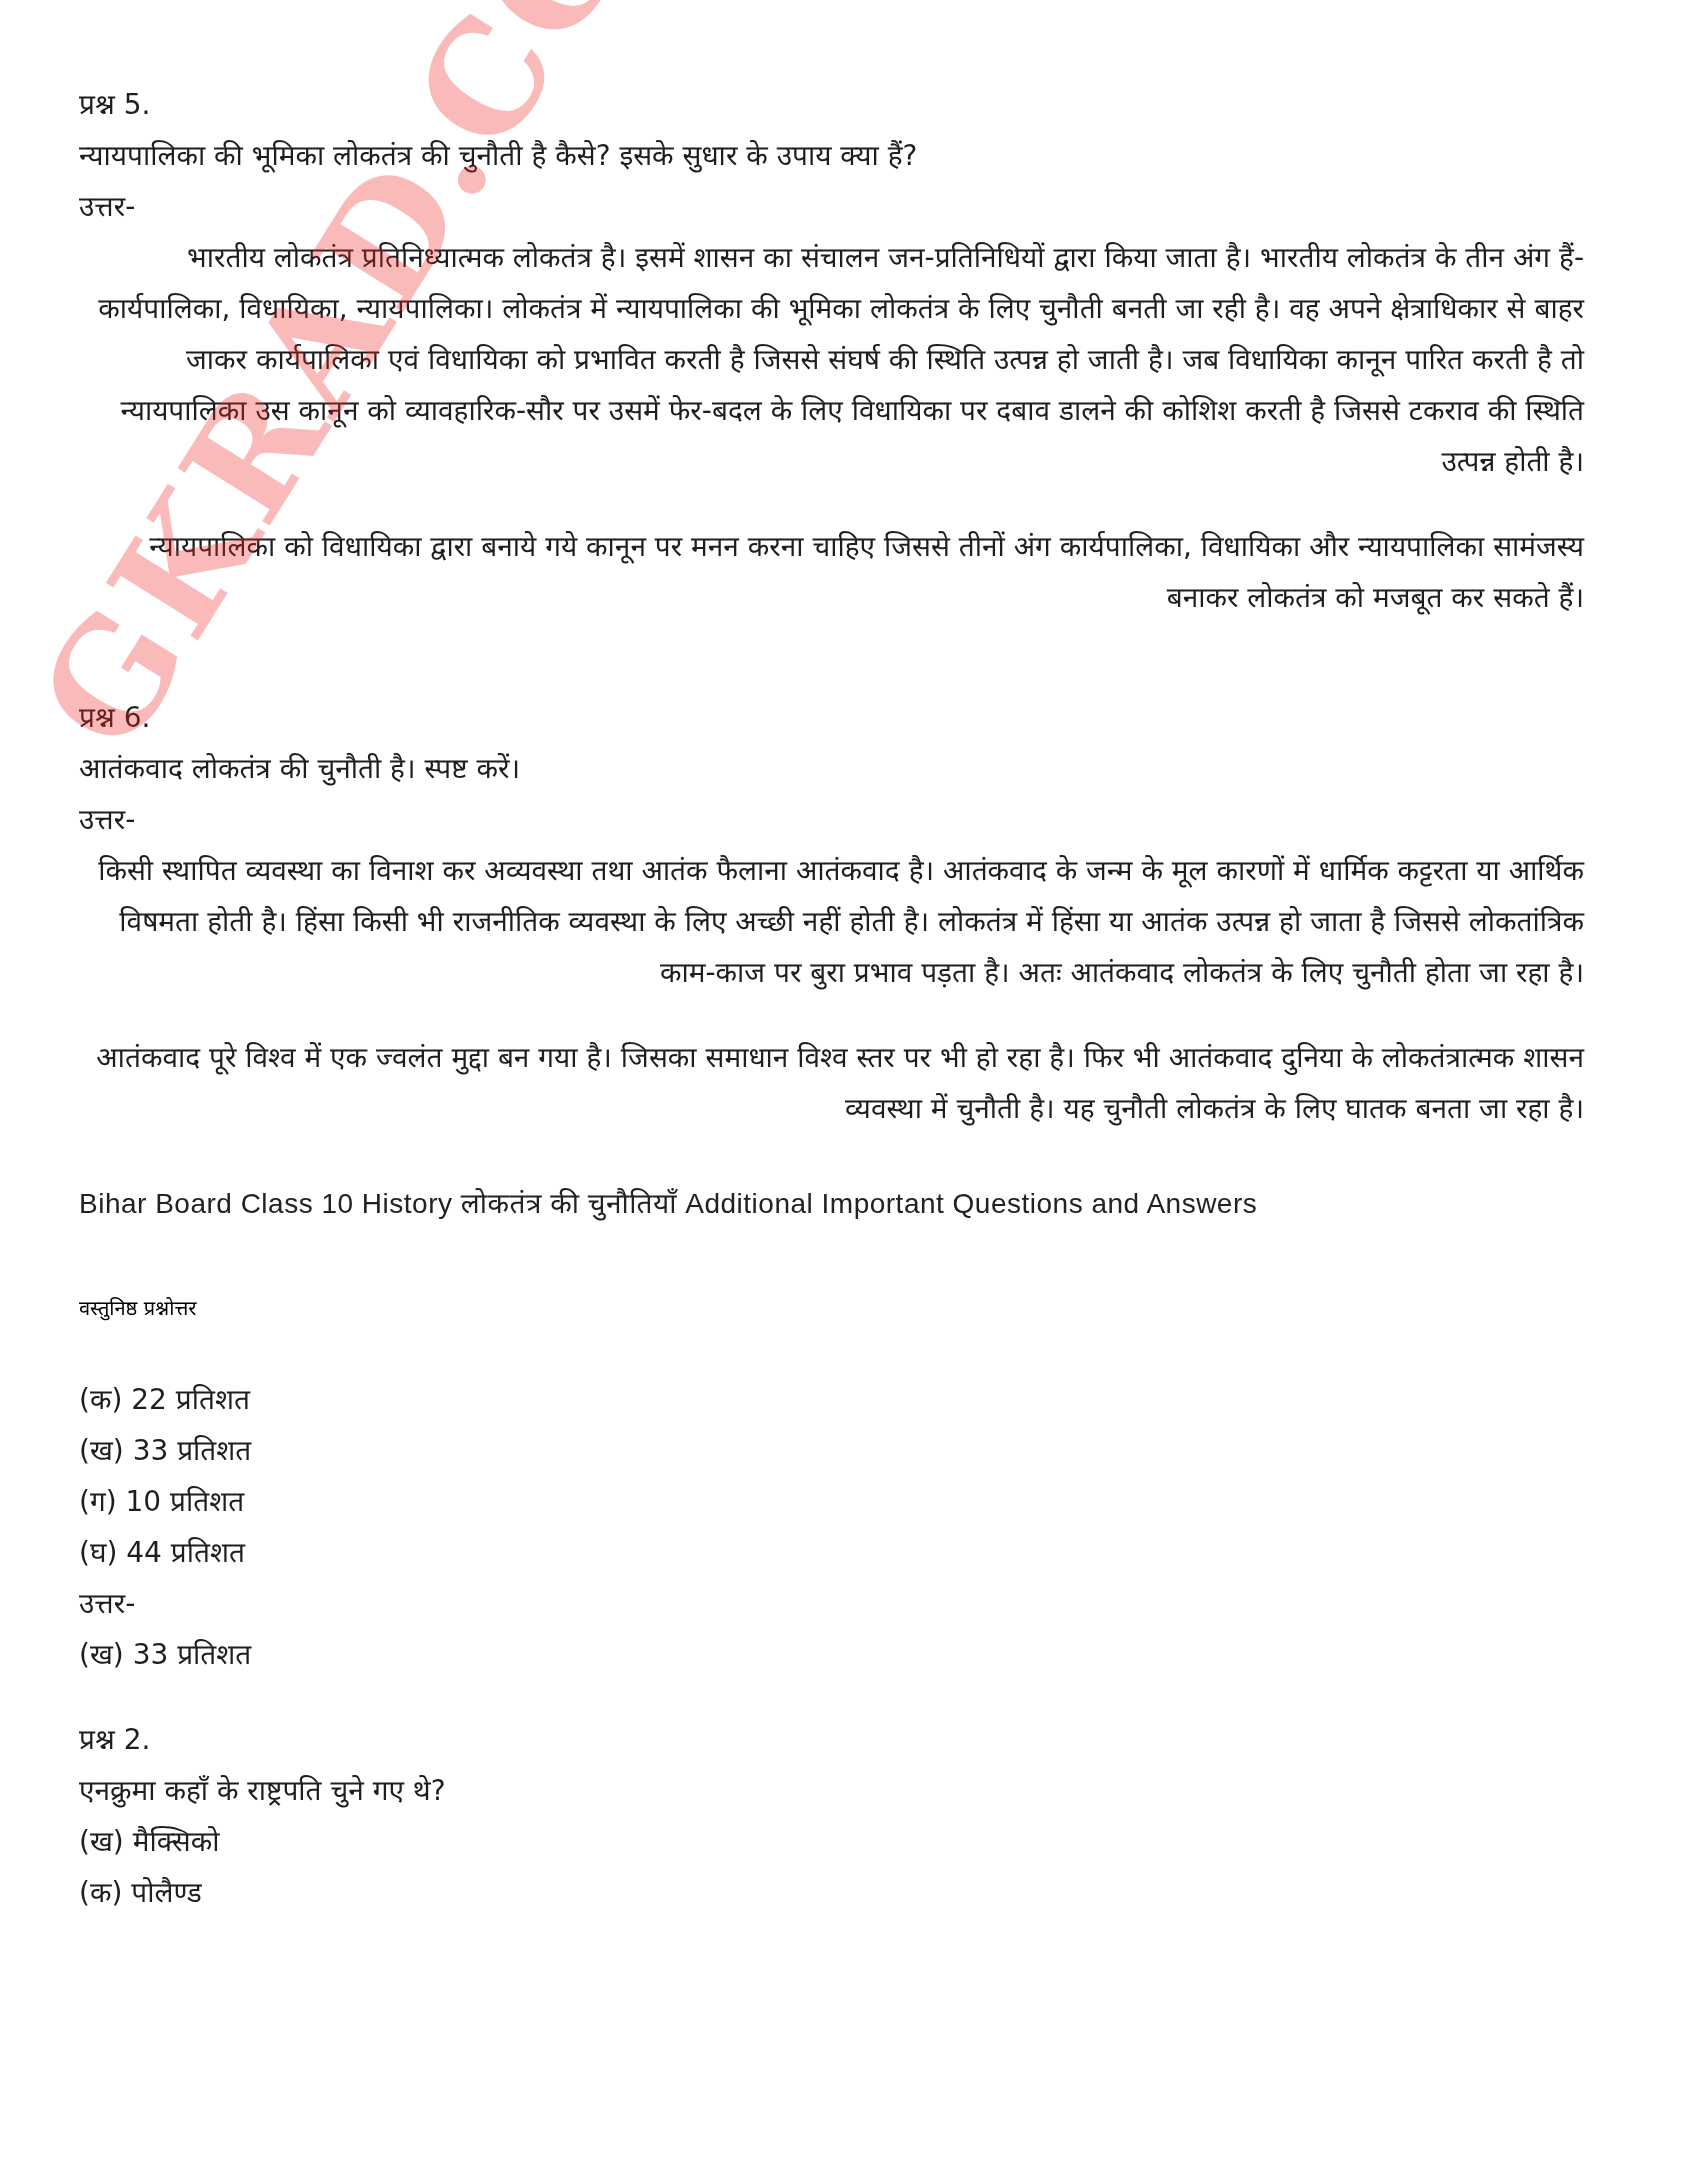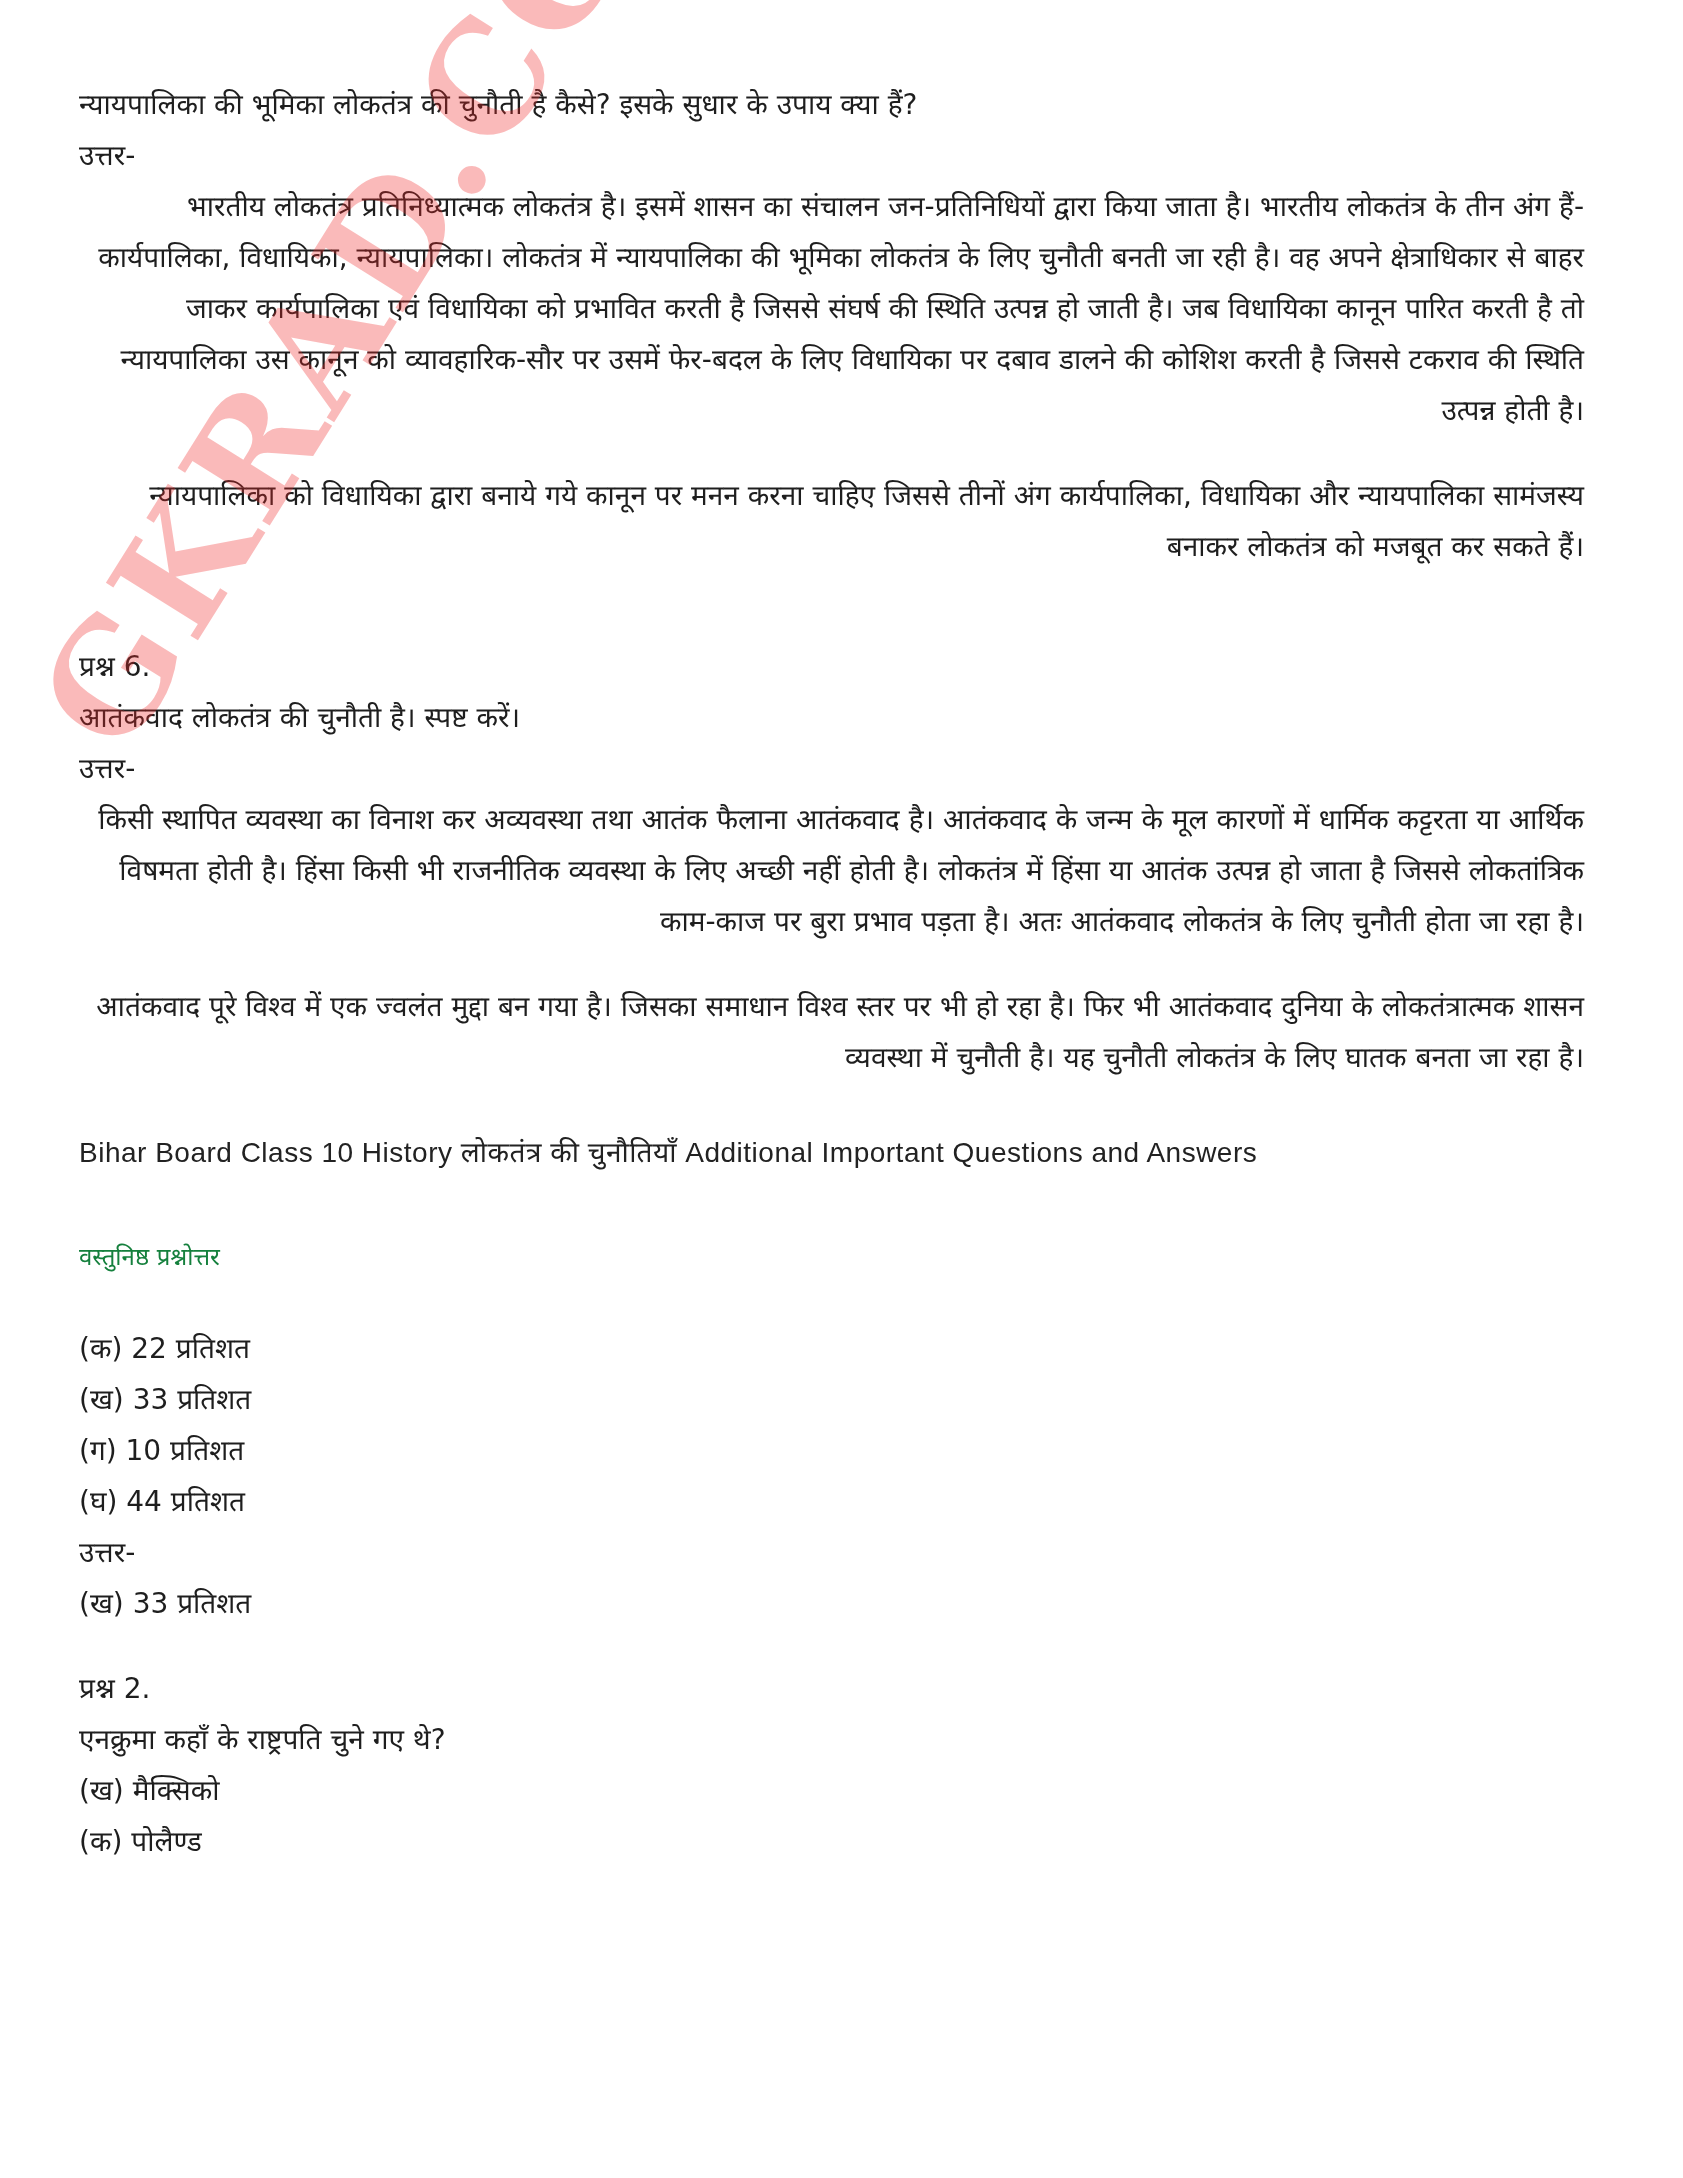--- a/index.html
+++ b/index.html
@@ -5,33 +5,34 @@
   html, body { margin: 0; padding: 0; background: #ffffff; }
   body { width: 1683px; height: 2178px; position: relative; overflow: hidden;
          font-family: "DejaVu Sans", "Liberation Sans", sans-serif; color: #1e1e1e; }
   .page { position: absolute; left: 79px; top: 79px; width: 1505px; }
   .line { font-size: 28px; line-height: 51px; margin: 0; white-space: normal; }
   p.para { font-size: 28px; line-height: 51px; margin: 0; text-align: right; }
   .gap { height: 34px; }
   .gap-lg { height: 69px; }
   .heading { font-family: "Liberation Sans", "DejaVu Sans", sans-serif; font-size: 28px; line-height: 59px;
              margin: 0; font-weight: normal; color: #222; letter-spacing: 0.5px; }
-  .subhead { font-size: 24px; line-height: 51px; color: #15803d; margin: 0; }
+  .subhead { font-size: 20px; line-height: 51px; color: #000000; margin: 0; }
   .watermark { position: absolute; left: 79px; top: 644px; width: 1089px;
                font-family: "DejaVu Serif", serif; font-size: 149px; font-weight: bold;
                color: rgba(240, 40, 40, 0.32); transform: rotate(-58deg);
                transform-origin: left center; letter-spacing: 6px; pointer-events: none;
                white-space: nowrap; }
 </style>
 </head>
 <body>
 
 <div class="page">
 
   <div>
+    <p class="line">प्रश्न 5.</p>
     <p class="line">न्यायपालिका की भूमिका लोकतंत्र की चुनौती है कैसे? इसके सुधार के उपाय क्या हैं?</p>
     <p class="line">उत्तर-</p>
     <p class="para">भारतीय लोकतंत्र प्रतिनिध्यात्मक लोकतंत्र है। इसमें शासन का संचालन जन-प्रतिनिधियों द्वारा किया जाता है। भारतीय लोकतंत्र के तीन अंग हैं-कार्यपालिका, विधायिका, न्यायपालिका। लोकतंत्र में न्यायपालिका की भूमिका लोकतंत्र के लिए चुनौती बनती जा रही है। वह अपने क्षेत्राधिकार से बाहर जाकर कार्यपालिका एवं विधायिका को प्रभावित करती है जिससे संघर्ष की स्थिति उत्पन्न हो जाती है। जब विधायिका कानून पारित करती है तो न्यायपालिका उस कानून को व्यावहारिक-सौर पर उसमें फेर-बदल के लिए विधायिका पर दबाव डालने की कोशिश करती है जिससे टकराव की स्थिति उत्पन्न होती है।</p>
     <div class="gap"></div>
     <p class="para">न्यायपालिका को विधायिका द्वारा बनाये गये कानून पर मनन करना चाहिए जिससे तीनों अंग कार्यपालिका, विधायिका और न्यायपालिका सामंजस्य बनाकर लोकतंत्र को मजबूत कर सकते हैं।</p>
   </div>
 
   <div class="gap-lg"></div>
 
   <div>

